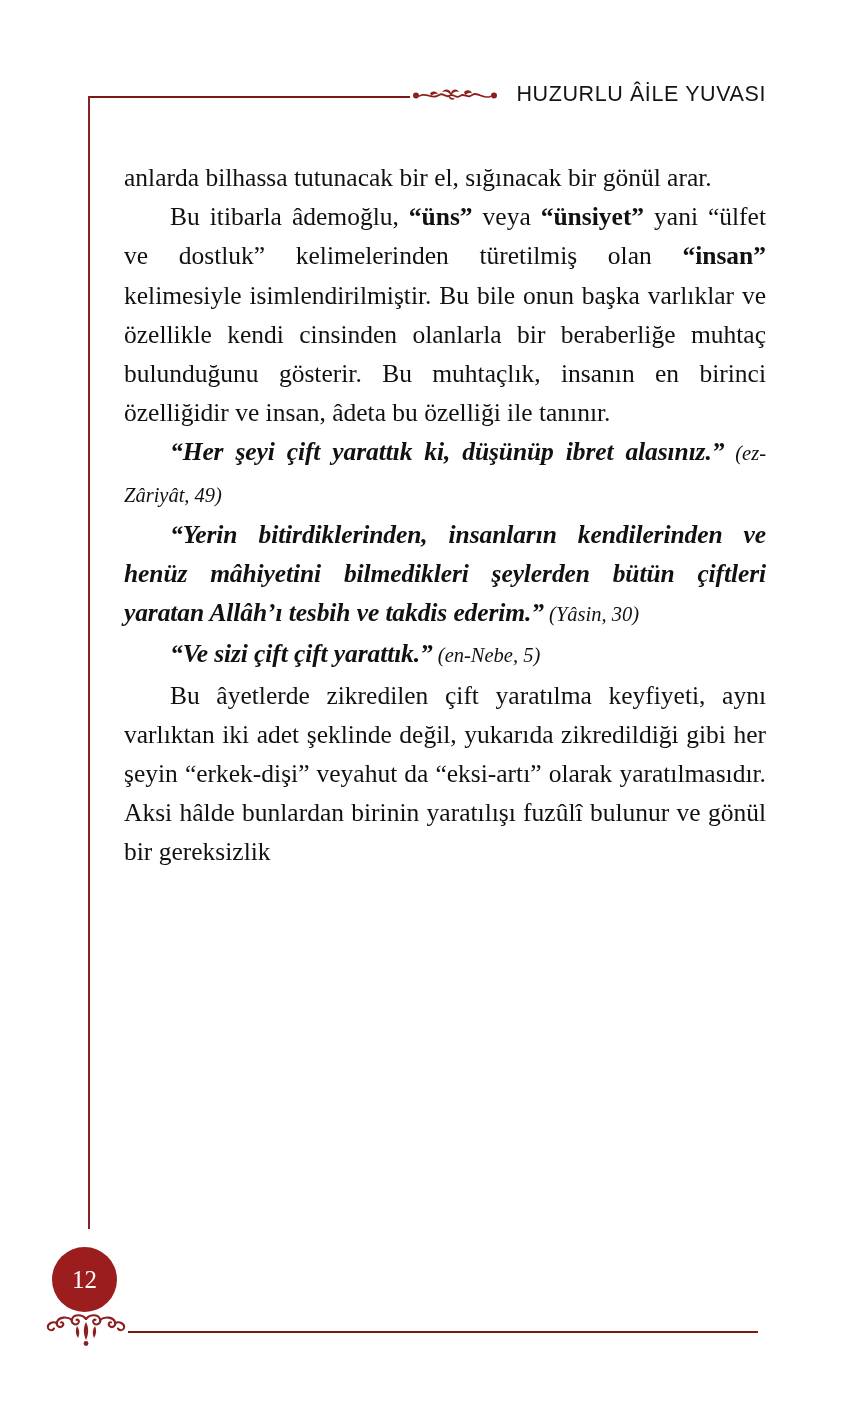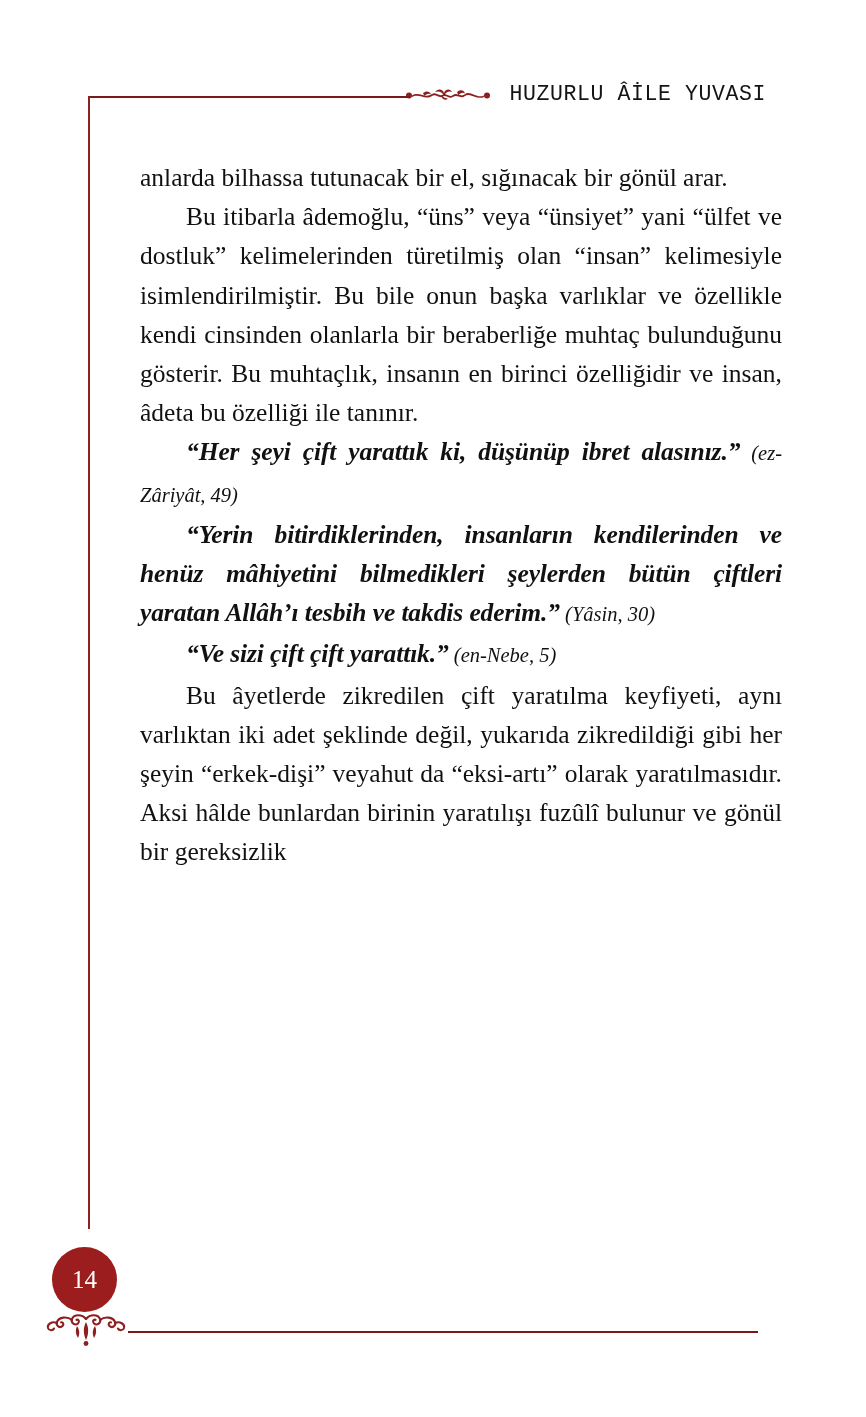--- a/index.html
+++ b/index.html
@@ -27,21 +27,21 @@
     position: absolute;
     left: 88px;
     top: 78px;
     width: 678px;
     height: 34px;
     display: flex;
     align-items: center;
     justify-content: flex-end;
   }
   .header-title {
-    font-family: Liberation Mono, monospace;
+    font-family: Liberation Sans, sans-serif;
     font-size: 21.5px;
     letter-spacing: 0.6px;
     color: #141414;
     white-space: nowrap;
     line-height: 1;
   }
   .header-ornament {
     margin-right: 18px;
     display: block;
     line-height: 0;
@@ -94,21 +94,21 @@
     position: absolute;
     left: 44px;
     top: 1313px;
     width: 84px;
     line-height: 0;
   }
 
   
   .content {
     position: absolute;
-    left: 140px;
+    left: 124px;
     top: 158px;
     width: 642px;
     font-size: 25.5px;
     line-height: 39.2px;
     text-align: justify;
     text-justify: inter-word;
     color: #111111;
   }
   .content p {
     margin: 0;
@@ -126,21 +126,21 @@
     text-indent: 46px;
     letter-spacing: -0.1px;
     font-style: italic;
   }
   .verse .ref {
     font-weight: normal;
     font-size: 20.5px;
     letter-spacing: 0;
   }
   b.inline {
-    font-weight: normal;
+    font-weight: bold;
   }
 </style>
 </head>
 <body>
 
 <div class="page">
 
   <div class="header">
     <span class="header-ornament">
       <svg width="86" height="16" viewBox="0 0 86 16" xmlns="http://www.w3.org/2000/svg">
@@ -156,21 +156,21 @@
       </svg>
     </span>
     <span class="header-title">HUZURLU ÂİLE YUVASI</span>
   </div>
 
   <div class="rule-top"></div>
   <div class="rule-vertical"></div>
   <div class="rule-bottom"></div>
 
   <div class="page-number">
-    <span>14</span>
+    <span>12</span>
   </div>
 
   <div class="corner-ornament">
     <svg width="84" height="34" viewBox="0 0 84 34" xmlns="http://www.w3.org/2000/svg">
       <g fill="none" stroke="#8d1f1f" stroke-width="2.1" stroke-linecap="round">
         <path d="M42 6 C38 1, 30 1, 28 6 C26.5 10, 31 13, 34 10.5 C36 8.8, 34.5 6, 32.5 6.8"></path>
         <path d="M42 6 C46 1, 54 1, 56 6 C57.5 10, 53 13, 50 10.5 C48 8.8, 49.5 6, 51.5 6.8"></path>
         <path d="M28 7 C23 3, 15 4, 13 9 C11.5 13, 16 15.5, 18.5 13 C20.3 11.2, 18.8 8.6, 17 9.4"></path>
         <path d="M56 7 C61 3, 69 4, 71 9 C72.5 13, 68 15.5, 65.5 13 C63.7 11.2, 65.2 8.6, 67 9.4"></path>
         <path d="M13 10 C8 8, 3 11, 4 15 C5 18, 9 18, 10 15.5"></path>

